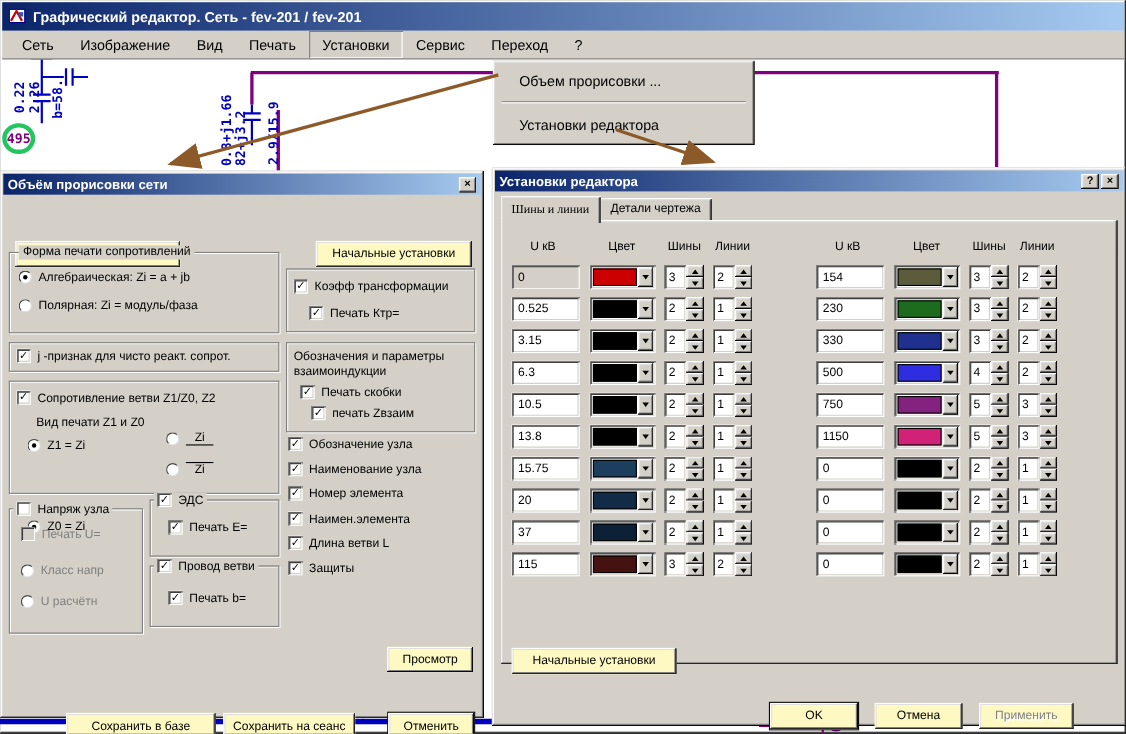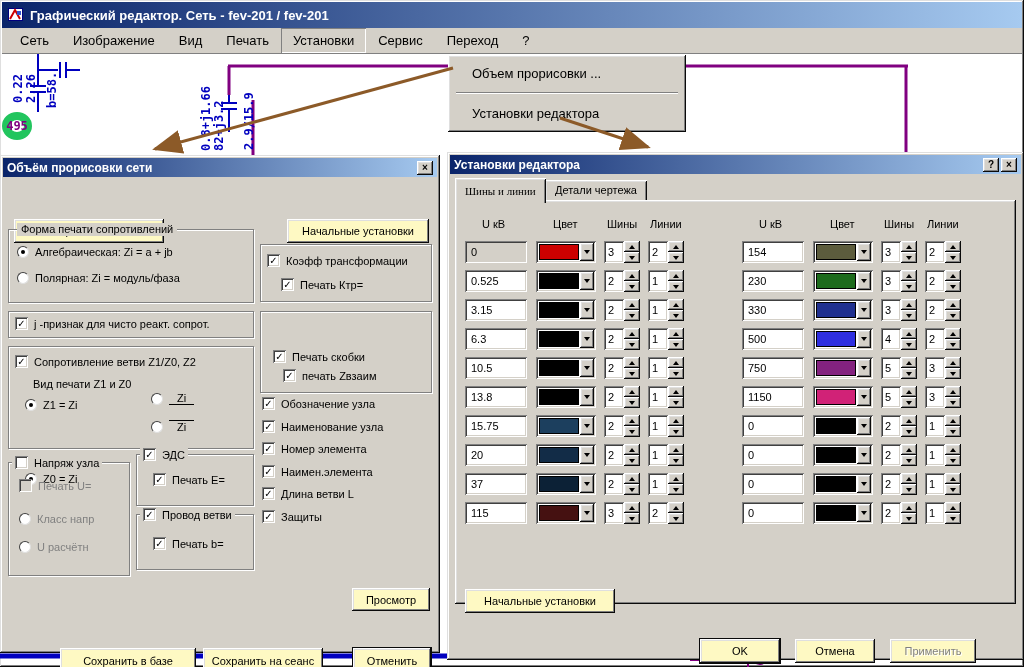--- a/index.html
+++ b/index.html
@@ -69,21 +69,21 @@
   box-shadow:inset 1px 1px #808080, inset -1px -1px #fff, inset 2px 2px #404040, inset -2px -2px #d4d0c8;}
 .spin-btns{width:16px;display:flex;flex-direction:column;}
 .sb{flex:1;background:#d4d0c8;display:flex;align-items:center;justify-content:center;
   box-shadow:inset -1px -1px #0a0a0a, inset 1px 1px #fff, inset -2px -2px #808080, inset 2px 2px #dfdfdf;}
 .tri-up{width:0;height:0;border-left:3px solid transparent;border-right:3px solid transparent;border-bottom:4px solid #000;}
 .tri-dn{width:0;height:0;border-left:3px solid transparent;border-right:3px solid transparent;border-top:4px solid #000;}
 .bg-label{position:absolute;font-family:"DejaVu Sans Mono",monospace;font-size:12px;font-weight:bold;white-space:pre;line-height:13px;z-index:1;}
 .blue{color:#0000bf;}
 .purple{color:#800080;}
 .rot{transform:rotate(-90deg);transform-origin:0 0;}
-#node495{position:absolute;left:2px;top:112px;width:30px;height:28px;border:8px solid #22c55e;border-radius:50%;color:#800080;
+#node495{position:absolute;left:2px;top:112px;width:30px;height:28px;border:4px solid #22c55e;border-radius:50%;color:#800080;
   display:flex;align-items:center;justify-content:center;font-family:"DejaVu Sans Mono",monospace;font-weight:bold;font-size:12px;z-index:1;}
 #bg{position:absolute;left:0;top:0;z-index:0;}
 #arrows{position:absolute;left:0;top:0;z-index:9;pointer-events:none;}
 </style>
 </head>
 <body>
 
 <div id="screen">
 
   <svg id="bg" width="1024" height="667">
@@ -275,20 +275,22 @@
       </div>
       <div class="chk" style="left:20px;top:33px;">
         <span class="cbox">
             <span class="mark on">✓</span>
           </span>
         <span class="lbl">Печать Ктр=</span>
       </div>
     </div>
 
     <div class="group" style="left:260px;top:156px;width:172px;height:82px;">
+      <span class="plain pre" style="left:6px;top:5px;">Обозначения и параметры
+взаимоиндукции</span>
       <div class="chk" style="left:12px;top:38px;">
         <span class="cbox">
             <span class="mark on">✓</span>
           </span>
         <span class="lbl">Печать скобки</span>
       </div>
       <div class="chk" style="left:22px;top:57px;">
         <span class="cbox">
             <span class="mark on">✓</span>
           </span>

